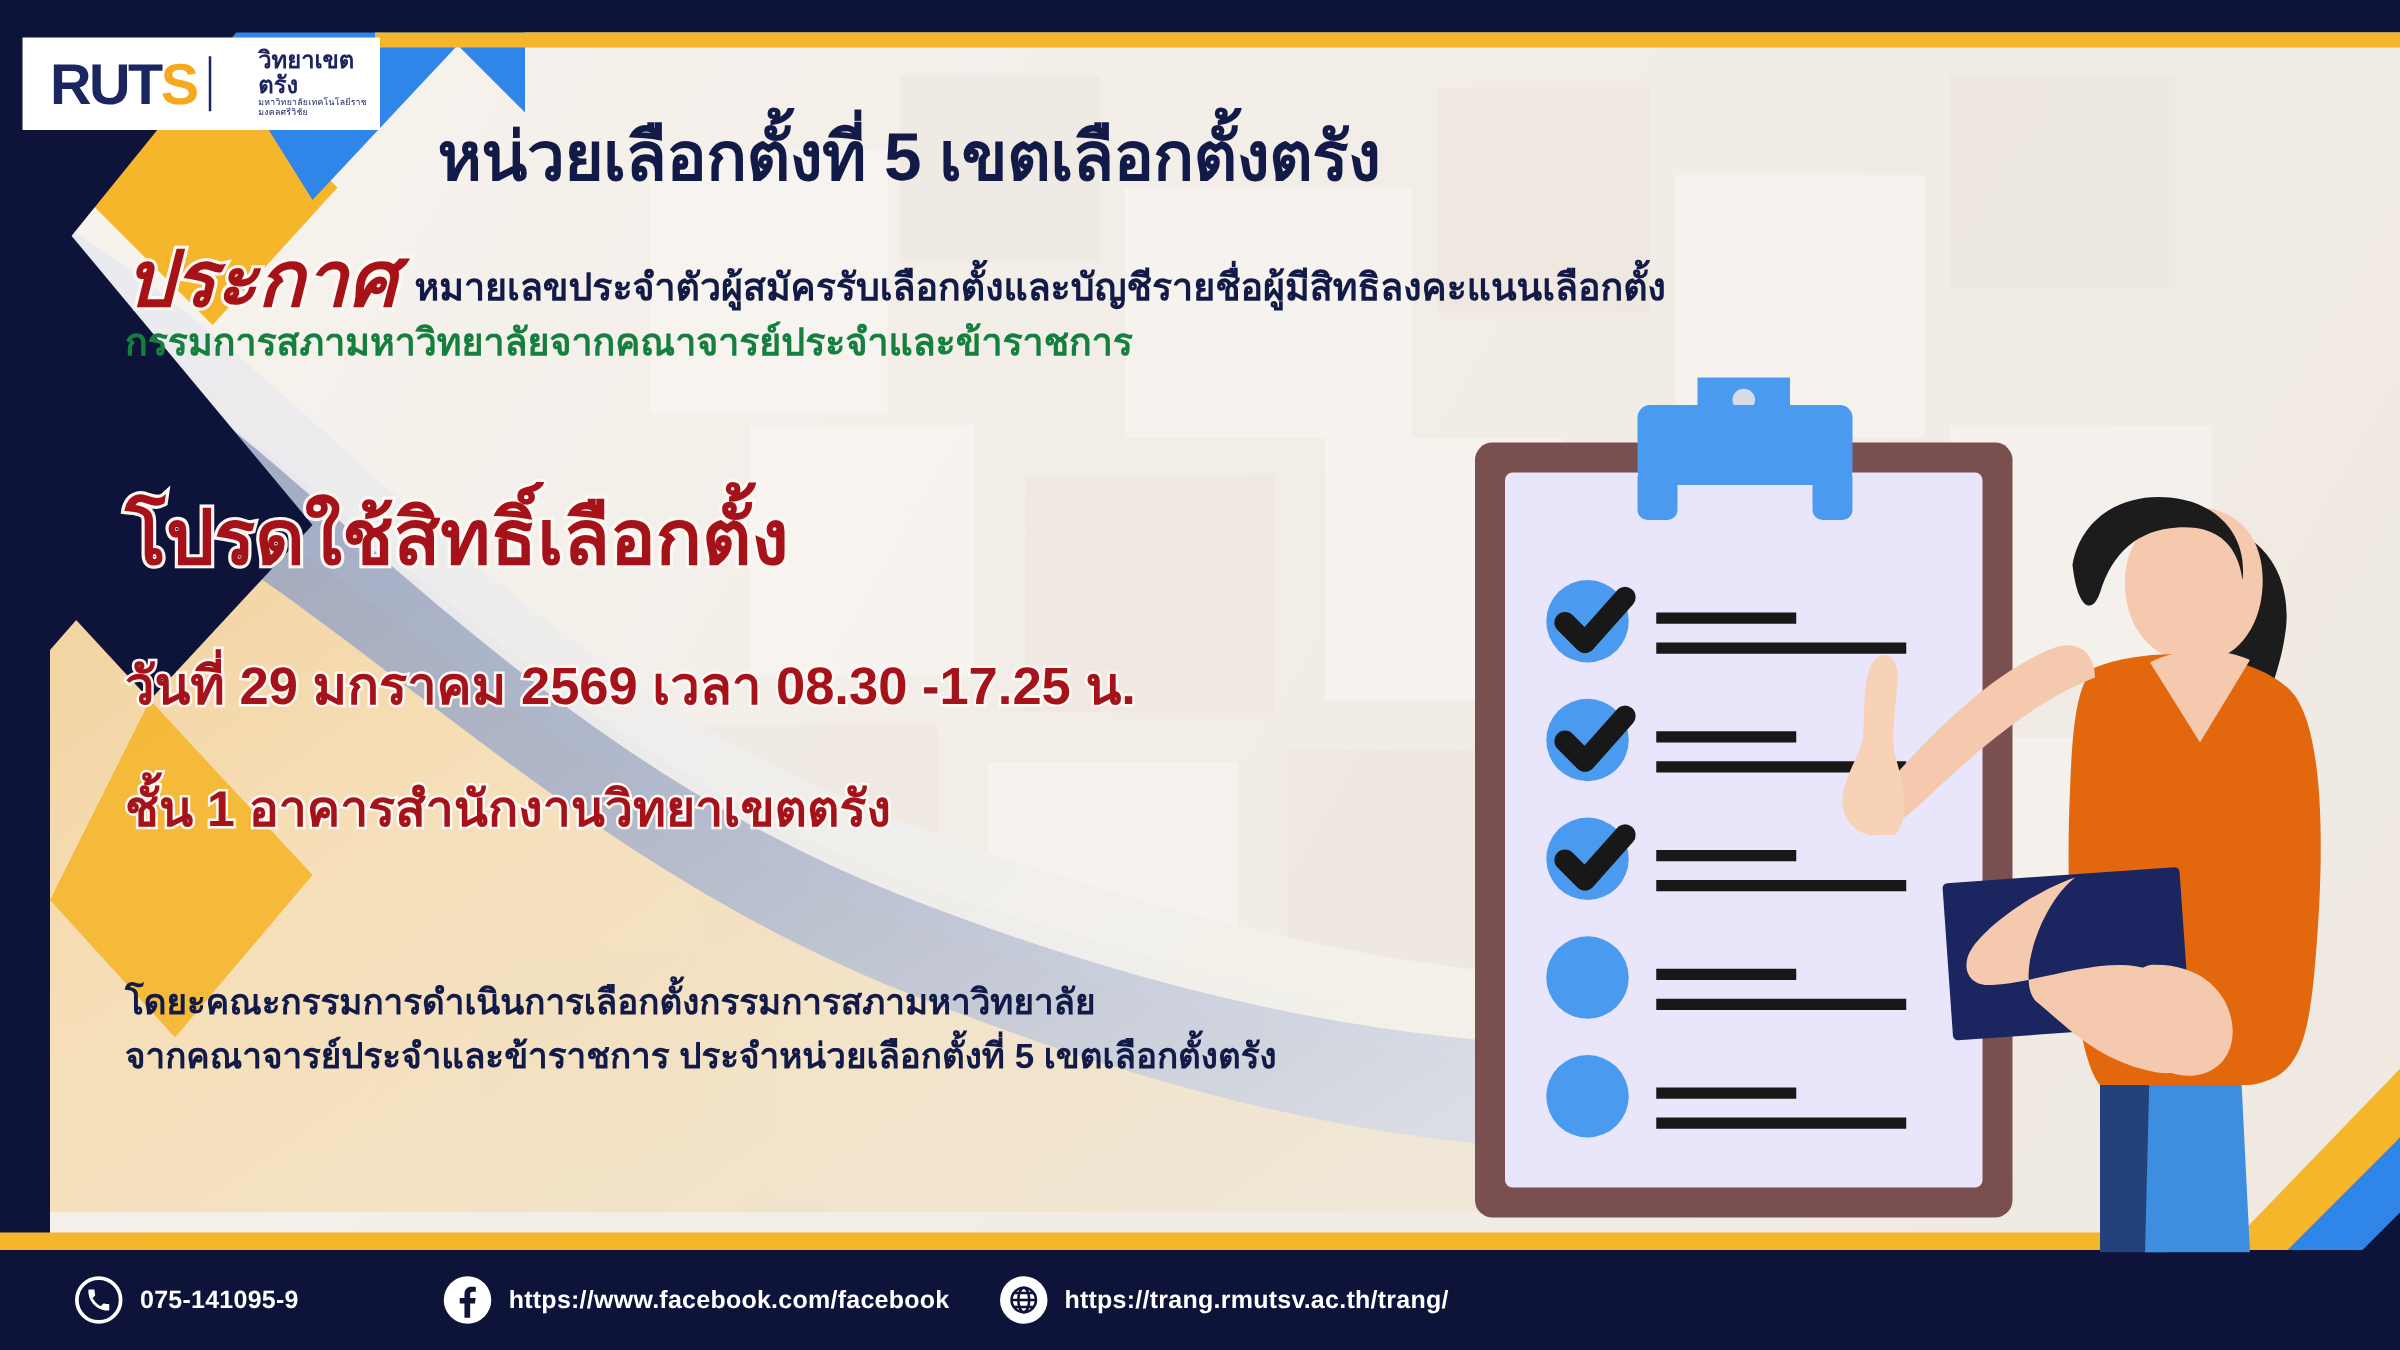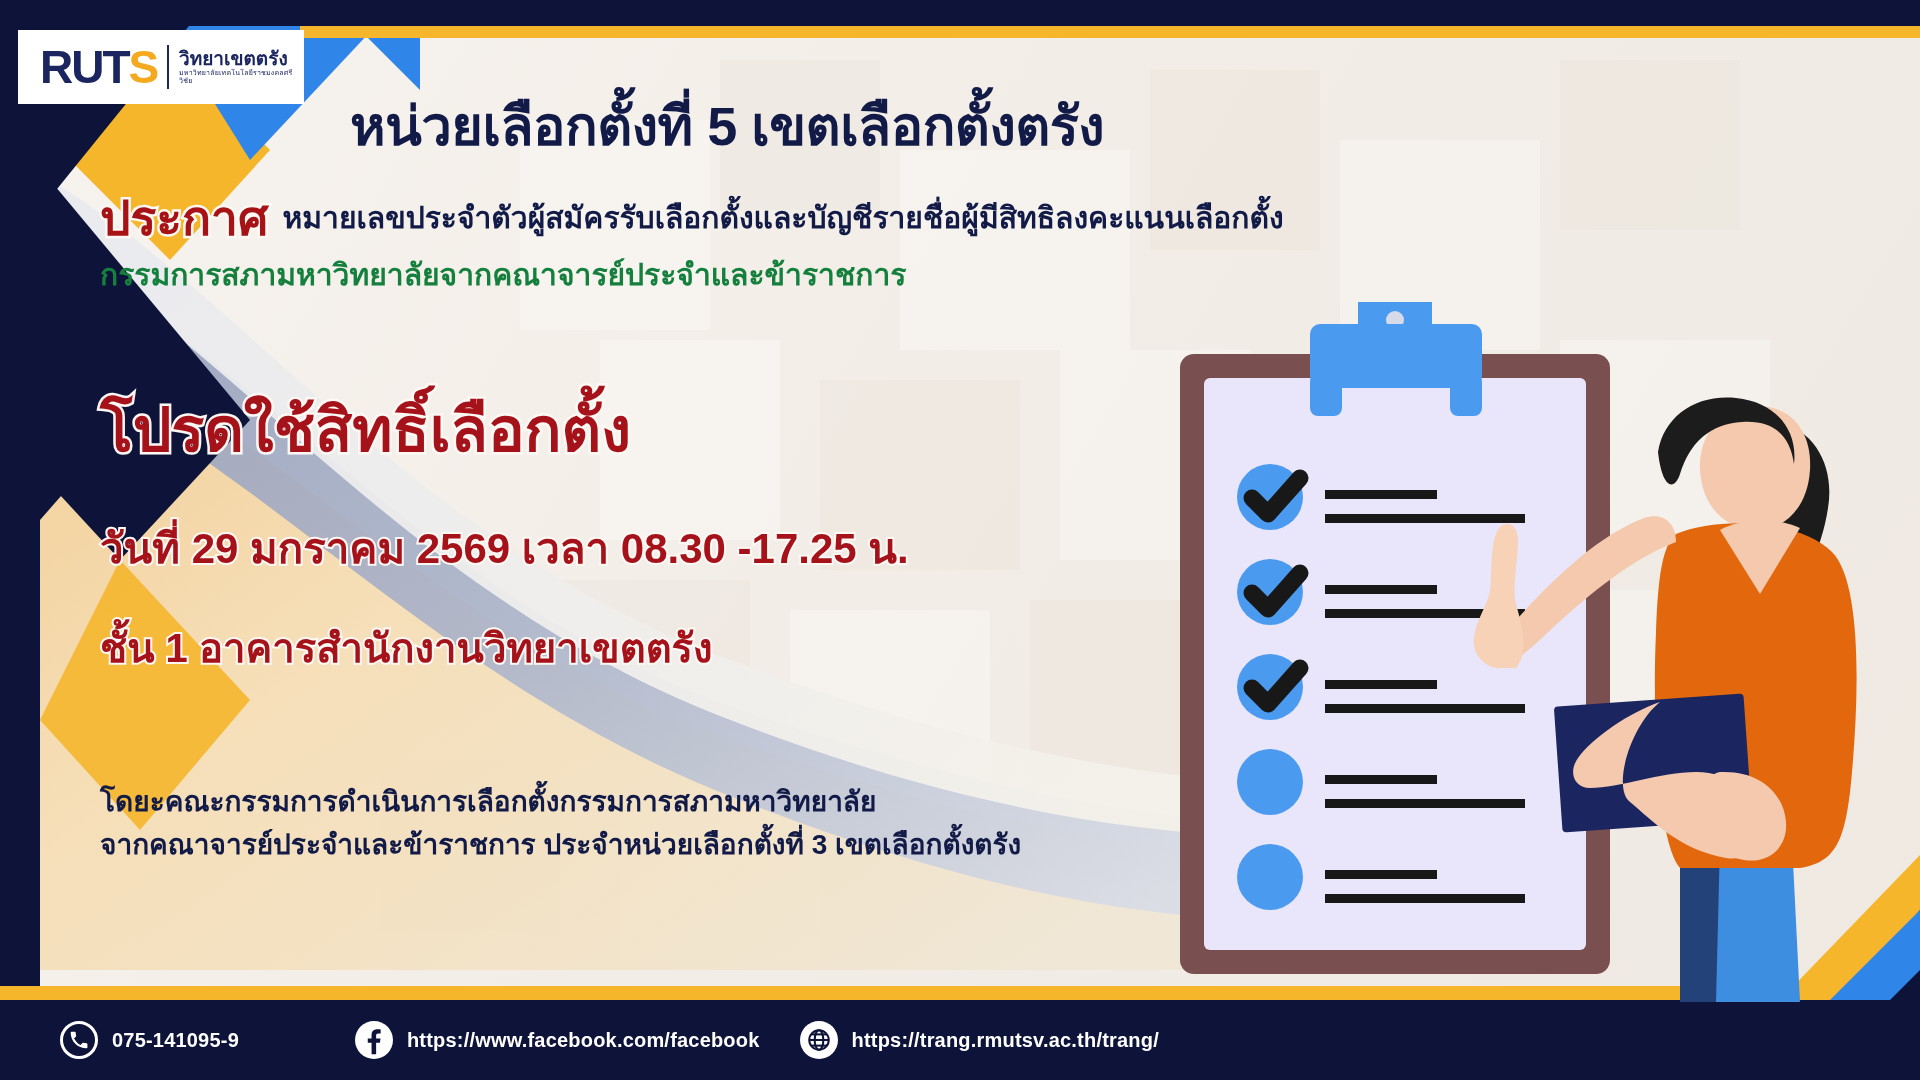--- a/index.html
+++ b/index.html
@@ -32,33 +32,33 @@
   .botbar-navy{ position:absolute; left:0; bottom:0; width:1920px; height:80px; background:#0d1339; }
 
   
   .logo-card{ position:absolute; left:18px; top:30px; width:286px; height:74px;
               background:#ffffff; display:flex; align-items:center; padding:0 10px; gap:10px; }
   .logo-ruts{ font-size:46px; font-weight:900; letter-spacing:-2px; line-height:1;
               font-family:"Liberation Sans",sans-serif;margin-left:12px; }
   .logo-ruts .n{ color:#1b2660; }
   .logo-ruts .o{ color:#f5a91e; }
   .logo-div{ width:2px; height:44px; background:#1b2660; }
-  .logo-th{ display:flex; flex-direction:column; justify-content:center; }
+  .logo-th{ display:flex; flex-direction:column; justify-content:center;margin-left:28px; }
   .logo-th1{ font-size:19px; font-weight:800; color:#1b2660; line-height:1.05; }
   .logo-th2{ font-size:7px; color:#1b2660; line-height:1.15; letter-spacing:.2px; }
 
   
   .headline{ position:absolute; left:350px; top:98px; width:1160px;
              font-size:54px; font-weight:900; color:#121a47; line-height:1.06;
              letter-spacing:-.5px; white-space:nowrap; }
 
   .row-announce{ position:absolute; left:100px; top:196px; width:1320px;
                  display:flex; align-items:flex-end; gap:14px; }
-  .announce-big{ font-size:48px; font-weight:900; color:#a61216; line-height:.95;
-                 -webkit-text-stroke:5px #fdf8f4; paint-order:stroke fill; }
+  .announce-big{ font-size:62px; font-weight:900; color:#a61216; line-height:.95;
+                 -webkit-text-stroke:5px #fdf8f4; paint-order:stroke fill;font-style:italic; }
   .announce-rest{ font-size:30px; font-weight:800; color:#121a47; line-height:1.1;
                   padding-bottom:8px; white-space:nowrap; }
 
   .sub2{ position:absolute; left:100px; top:258px; font-size:30px; font-weight:800;
          color:#15803d; line-height:1.1; white-space:nowrap; }
 
   .cta{ position:absolute; left:100px; top:400px; font-size:61px; font-weight:900;
         color:#a6121a; line-height:1; -webkit-text-stroke:5px #fdf8f4;
         paint-order:stroke fill; white-space:nowrap; }
 
@@ -181,21 +181,21 @@
     <span class="announce-rest">หมายเลขประจำตัวผู้สมัครรับเลือกตั้งและบัญชีรายชื่อผู้มีสิทธิลงคะแนนเลือกตั้ง</span>
   </div>
   <div class="sub2">กรรมการสภามหาวิทยาลัยจากคณาจารย์ประจำและข้าราชการ</div>
 
   <div class="cta">โปรดใช้สิทธิ์เลือกตั้ง</div>
   <div class="datetime">วันที่ 29 มกราคม 2569 เวลา 08.30 -17.25 น.</div>
   <div class="place">ชั้น 1 อาคารสำนักงานวิทยาเขตตรัง</div>
 
   <div class="byline">
     <div>โดยะคณะกรรมการดำเนินการเลือกตั้งกรรมการสภามหาวิทยาลัย</div>
-    <div>จากคณาจารย์ประจำและข้าราชการ ประจำหน่วยเลือกตั้งที่ 3 เขตเลือกตั้งตรัง</div>
+    <div>จากคณาจารย์ประจำและข้าราชการ ประจำหน่วยเลือกตั้งที่ 5 เขตเลือกตั้งตรัง</div>
   </div>
 
   <svg class="illo" viewBox="0 0 760 700">
 
     <rect x="20" y="52" width="430" height="620" rx="14" fill="#7a4f4f"></rect>
     <rect x="44" y="76" width="382" height="572" rx="6" fill="#e9e6fb"></rect>
 
     <g>
       <rect x="198" y="-12" width="74" height="64" rx="8" fill="#4a9bf0"></rect>
       <circle cx="235" cy="18" r="9" fill="#d7dae8"></circle>

